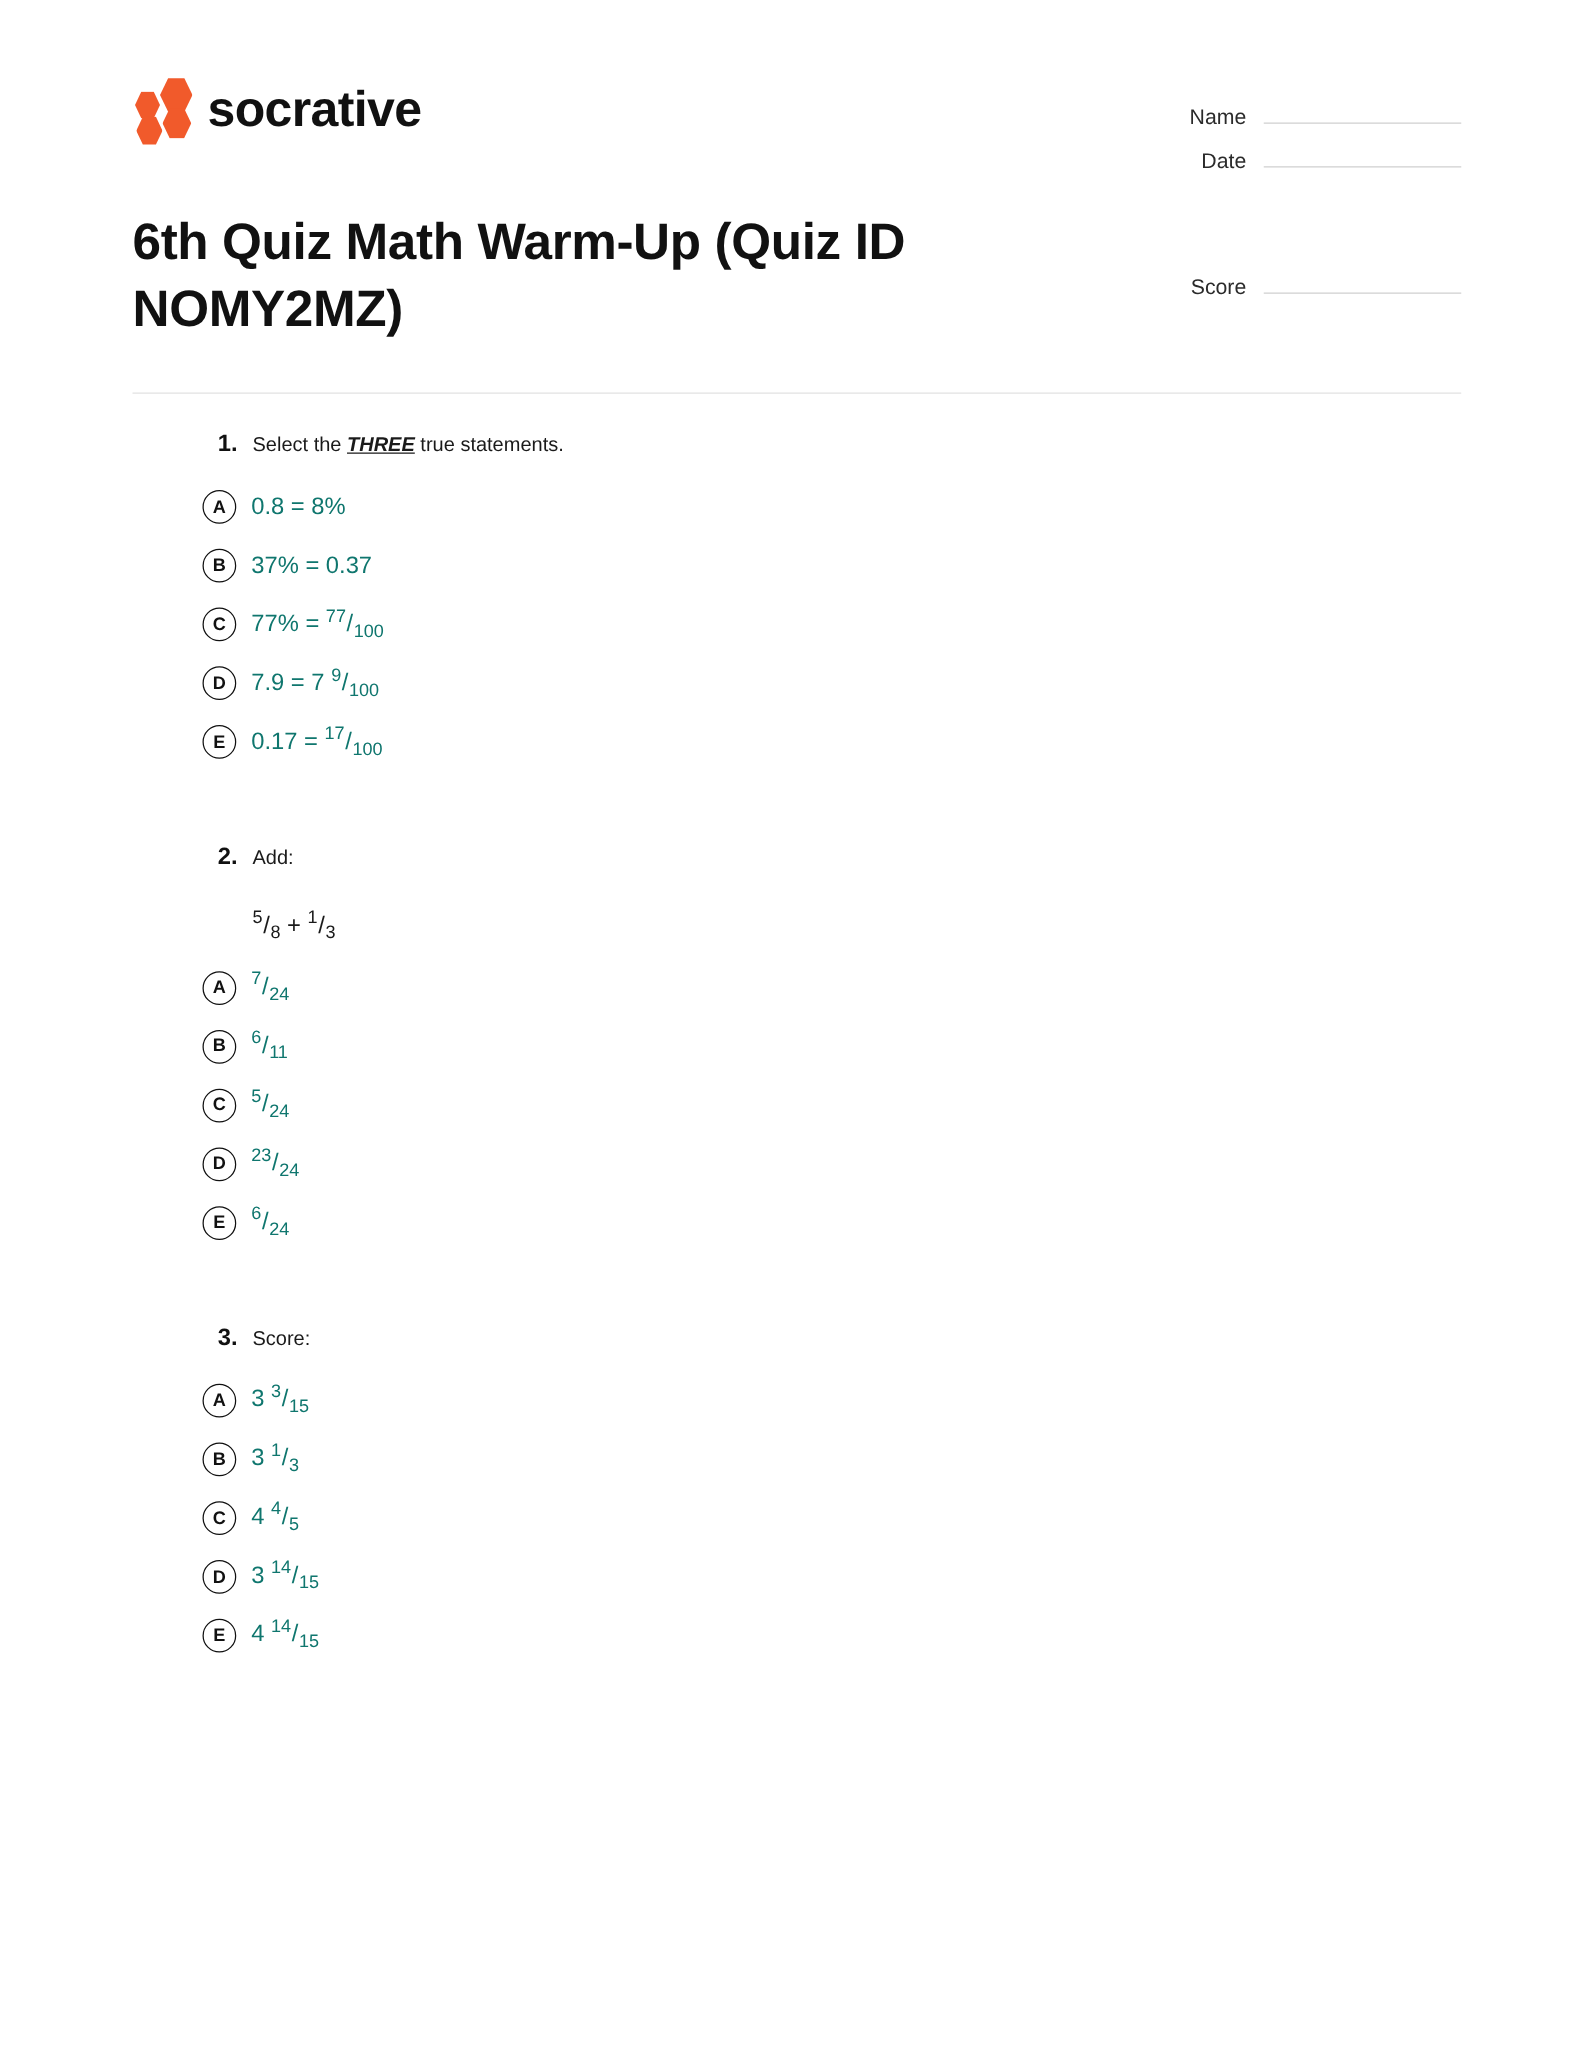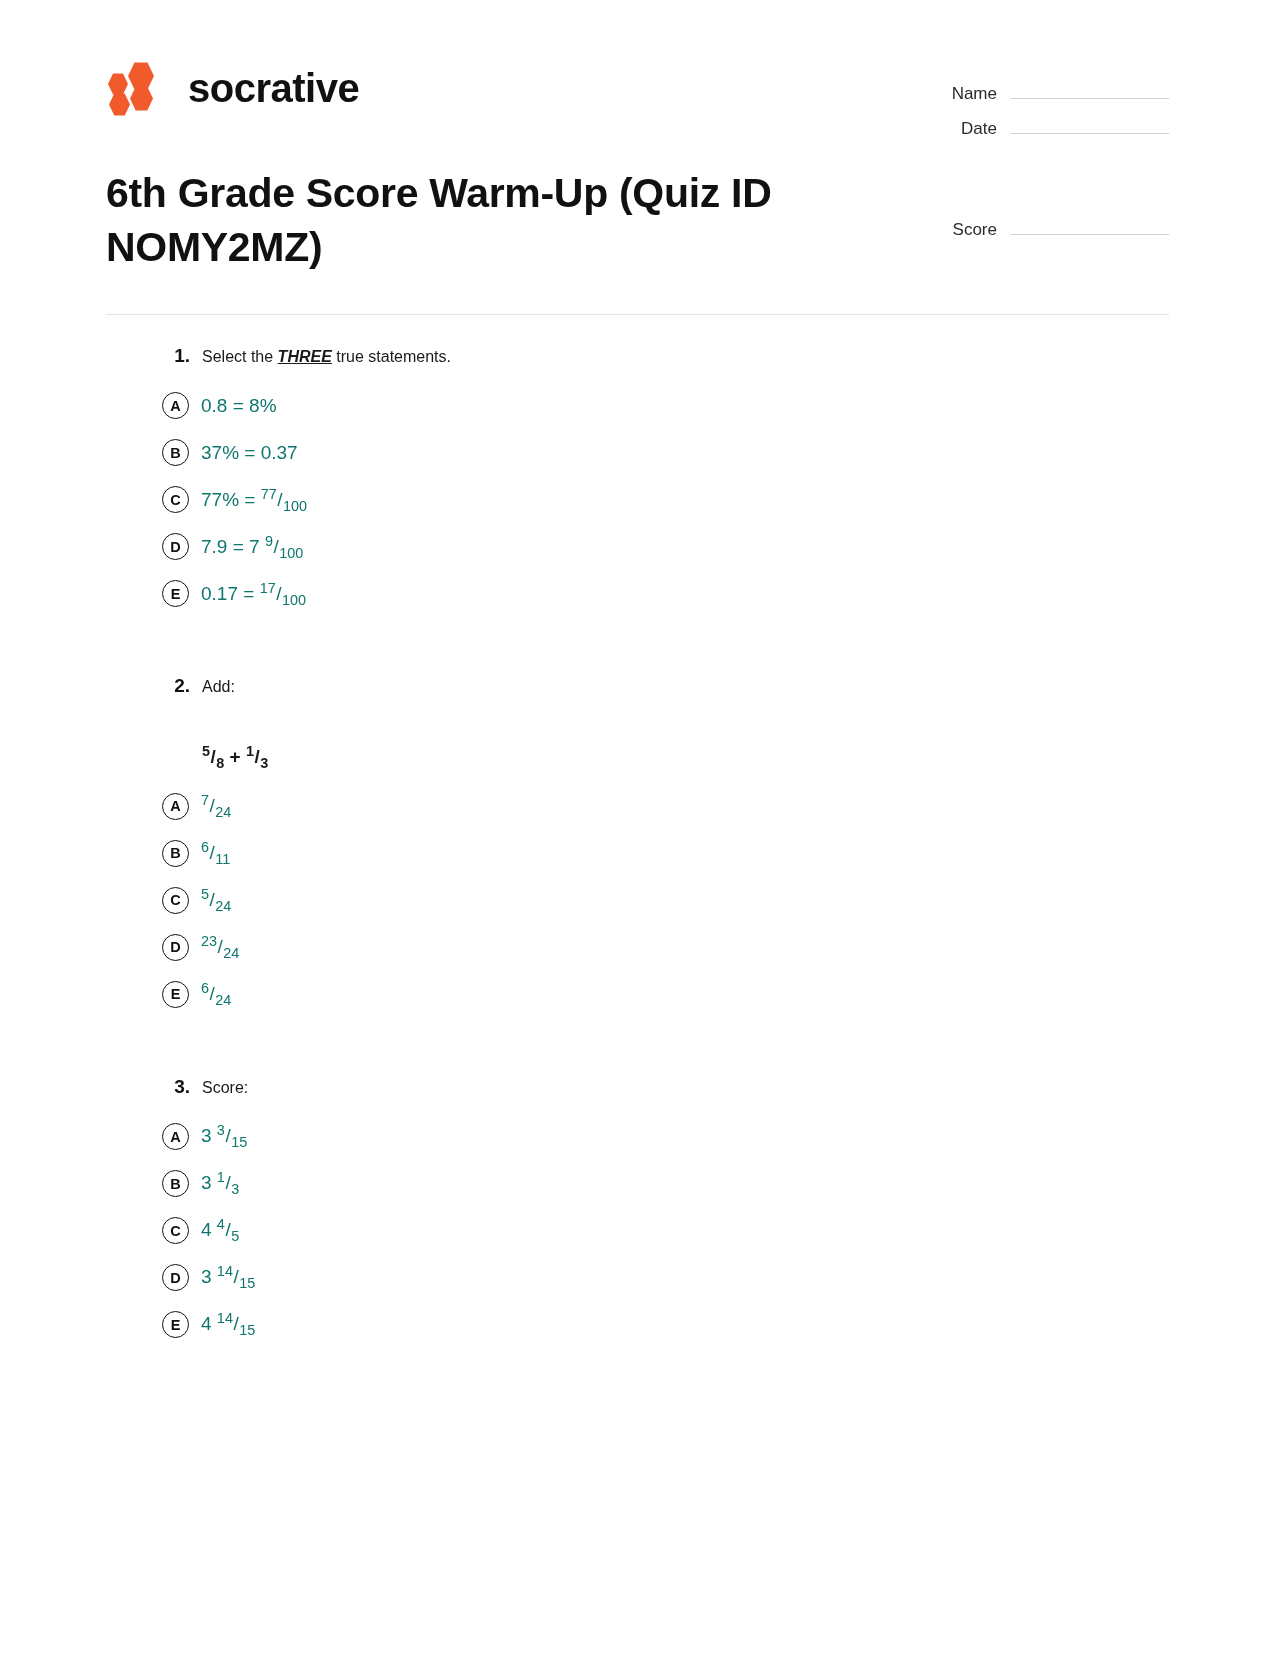--- a/index.html
+++ b/index.html
@@ -32,21 +32,21 @@
     padding: 58px 106px 0 106px;
   }
 
   .brand-block {
     width: 720px;
   }
 
   .logo-row {
     display: flex;
     align-items: center;
-    gap: 26px;
+    gap: 4px;
     height: 60px;
   }
 
   .logo-mark {
     width: 56px;
     height: 56px;
     position: relative;
     flex: none;
   }
   .hex {
@@ -140,24 +140,23 @@
   }
   .q-text .emph {
     font-weight: 700;
     font-style: italic;
     text-decoration: underline;
   }
 
   .q-expression {
     font-size: 19px;
     margin-left: 96px;
-    margin-top: 44px;
+    margin-top: 28px;
     margin-bottom: 12px;
     line-height: 1.5;
-    font-weight: bold;
   }
 
   .options { margin-top: 2px; }
 
   .option {
     display: flex;
     align-items: center;
     gap: 12px;
     margin-left: 56px;
     height: 47px;
@@ -203,21 +202,21 @@
       <div class="logo-row">
         <div class="logo-mark">
           <div class="hex hex-a"></div>
           <div class="hex hex-b"></div>
           <div class="hex hex-c"></div>
           <div class="hex hex-d"></div>
         </div>
         <div class="logo-text">socrative</div>
       </div>
 
-      <h1 class="quiz-title">6th Grade Score Warm-Up (Quiz ID NOMY2MZ)</h1>
+      <h1 class="quiz-title">6th Quiz Math Warm-Up (Quiz ID NOMY2MZ)</h1>
     </div>
 
     <div class="meta-block">
       <div class="meta-row">
         <span class="meta-label">Name</span>
         <span class="meta-line"></span>
       </div>
       <div class="meta-row">
         <span class="meta-label">Date</span>
         <span class="meta-line"></span>

